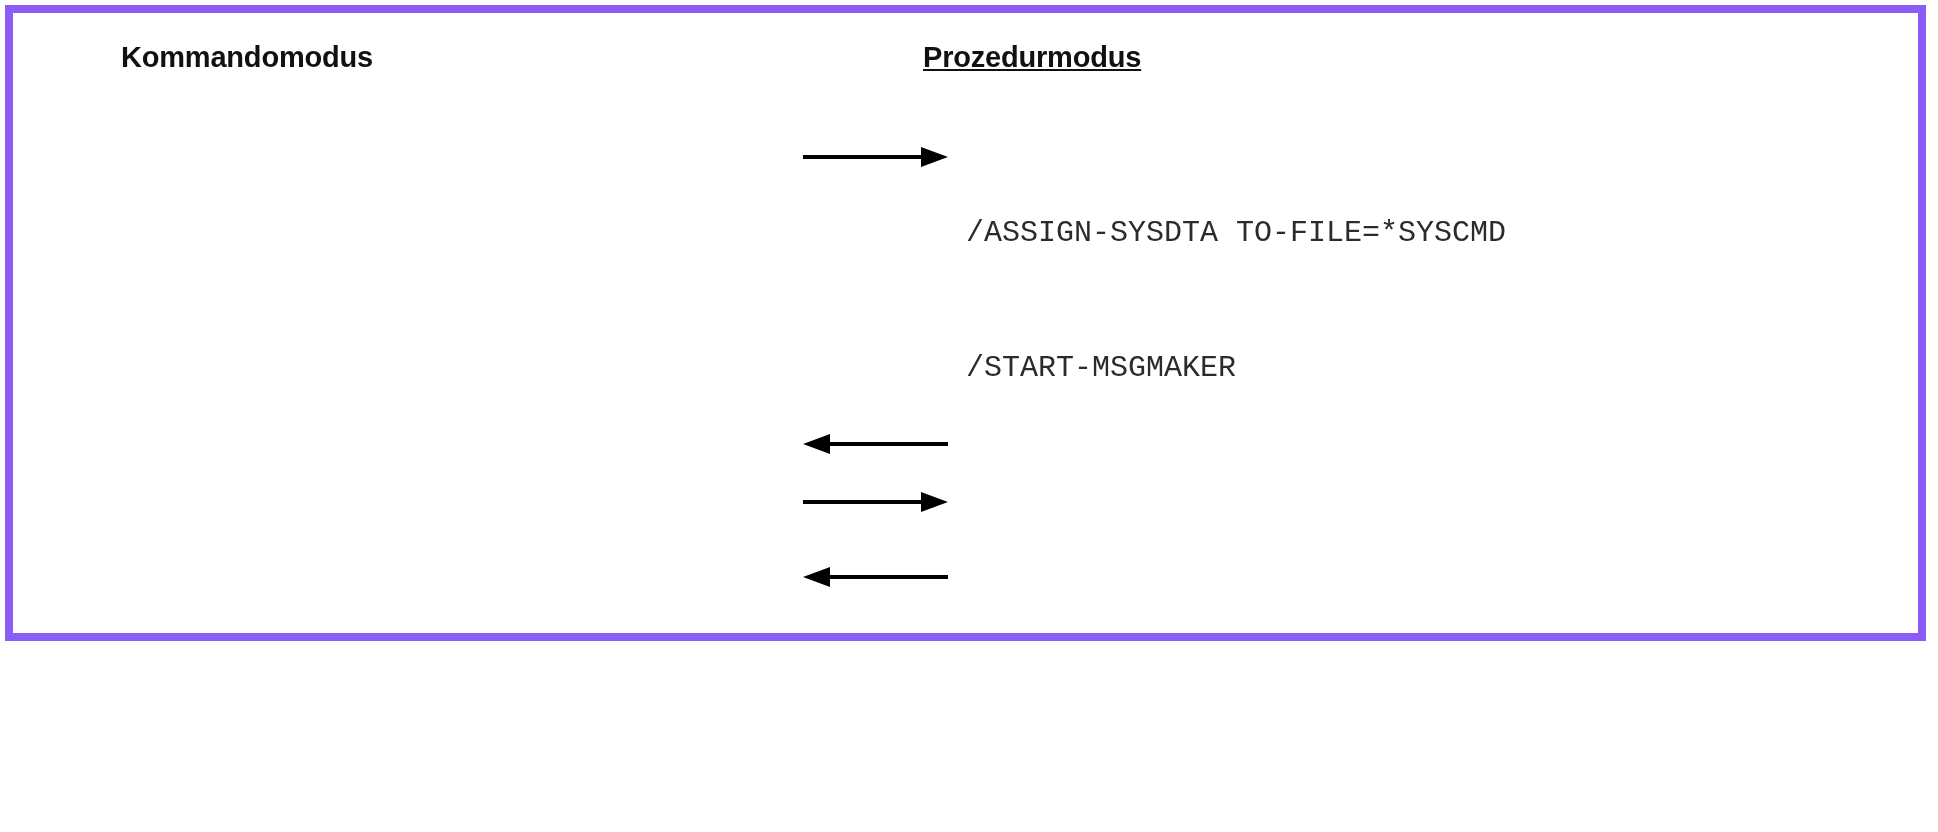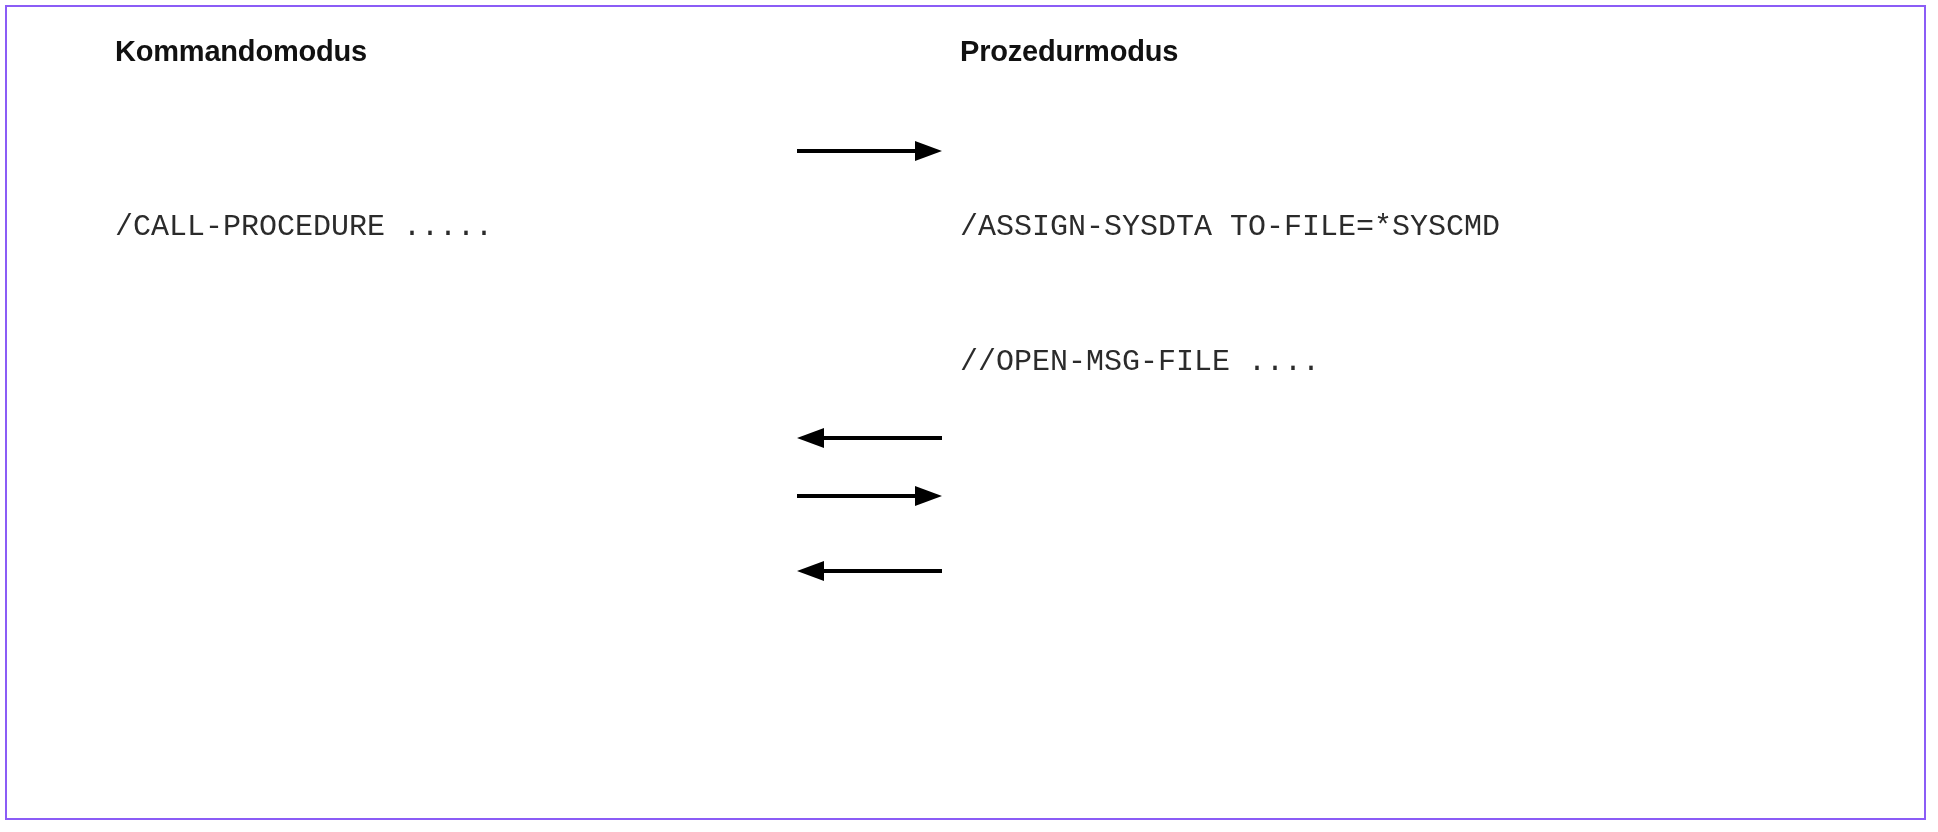--- a/index.html
+++ b/index.html
@@ -16,22 +16,22 @@
     width: 1938px;
     height: 832px;
     background: #ffffff;
     overflow: hidden;
   }
   .frame {
     position: absolute;
     left: 5px;
     top: 5px;
     width: 1921px;
-    height: 815px;
-    border: 2px solid #8b5cf6;
+    height: 636px;
+    border: 8px solid #8b5cf6;
     box-sizing: border-box;
     background: #ffffff;
   }
   .diagram {
     position: absolute;
     left: 0;
     top: 0;
     width: 100%;
     height: 100%;
   }
@@ -41,21 +41,21 @@
     position: absolute;
     font-family: "Liberation Sans", sans-serif;
     font-weight: bold;
     font-size: 29px;
     line-height: 34px;
     letter-spacing: -0.2px;
     color: #111111;
     white-space: pre;
   }
   .col-header.left  { left: 108px; top: 27px; }
-  .col-header.right { left: 953px; top: 27px; }
+  .col-header.right { left: 910px; top: 27px; text-decoration: underline; }
 
   
   .code-col {
     position: absolute;
     font-family: "Liberation Mono", "DejaVu Sans Mono", monospace;
     font-size: 30px;
     line-height: 45px;
     color: #2b2b2b;
     white-space: pre;
   }
@@ -84,39 +84,38 @@
 
 <div class="page">
   <div class="frame">
     <div class="diagram">
 
       <div class="col-header left">Kommandomodus</div>
 
       <div class="col-header right">Prozedurmodus</div>
 
       <div class="code-col left">
-        <span class="code-line">/CALL-PROCEDURE .....</span>
         <span class="code-line blank"></span>
         <span class="code-line blank"></span>
         <span class="code-line blank"></span>
         <span class="code-line blank"></span>
         
         
         
         
         
         
         
         
         
       </div>
 
       <div class="code-col right">
         <span class="code-line">/ASSIGN-SYSDTA TO-FILE=*SYSCMD</span>
-        <span class="code-line">//OPEN-MSG-FILE ....</span>
+        <span class="code-line">/START-MSGMAKER</span>
         
         
         
         
         
         
         
         
         
       </div>

